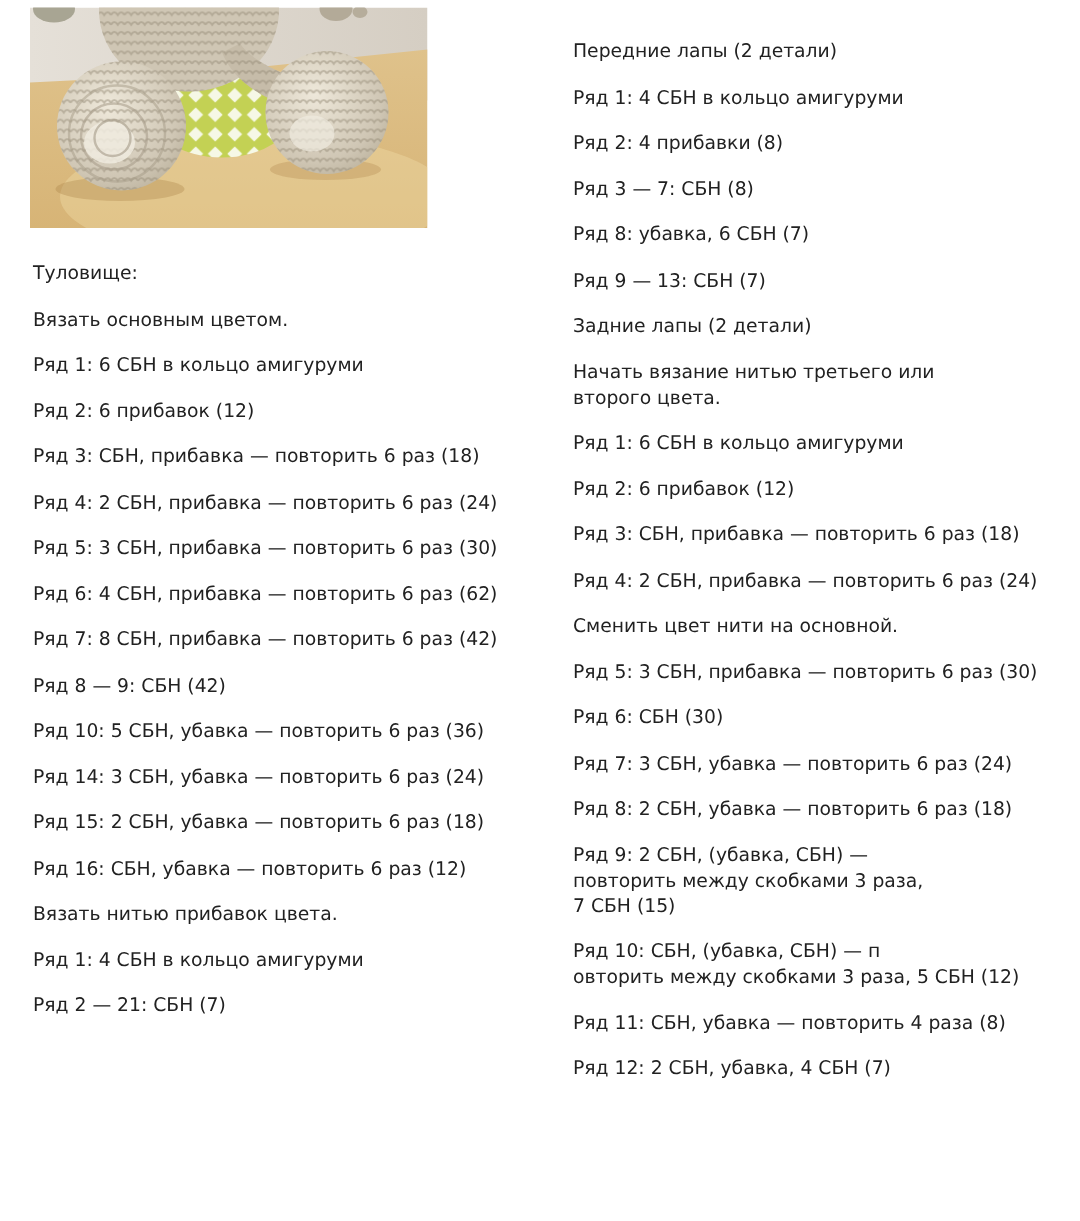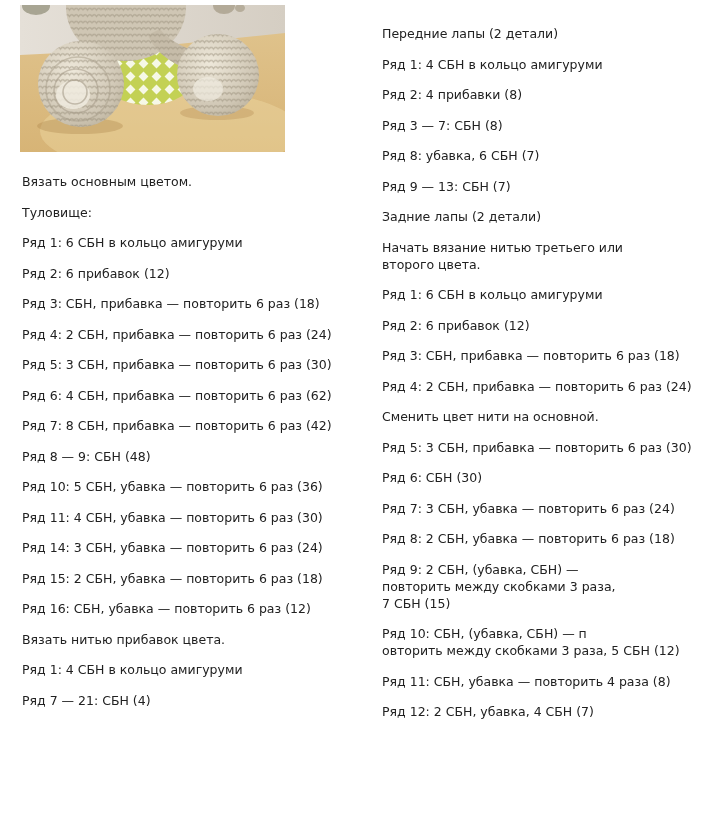--- a/index.html
+++ b/index.html
@@ -90,39 +90,38 @@
       <circle cx="56" cy="86" r="22" fill="none" stroke="#a59b88" stroke-width="1.6" opacity="0.55"></circle>
       <circle cx="58" cy="84" r="32" fill="none" stroke="#a59b88" stroke-width="1.6" opacity="0.5"></circle>
 
       <circle cx="198" cy="70" r="41" fill="url(#yarnG)"></circle>
       <circle cx="198" cy="70" r="41" fill="url(#stitchP)"></circle>
       <ellipse cx="188" cy="84" rx="15" ry="12" opacity="0.7" fill="#f0ebdf"></ellipse>
     </svg>
   </div>
 
   <div class="col col-left">
+    <p>Туловище:</p>
     <p>Вязать основным цветом.</p>
-    <p>Туловище:</p>
     <p>Ряд 1: 6 СБН в кольцо амигуруми</p>
     <p>Ряд 2: 6 прибавок (12)</p>
     <p>Ряд 3: СБН, прибавка — повторить 6 раз (18)</p>
     <p>Ряд 4: 2 СБН, прибавка — повторить 6 раз (24)</p>
     <p>Ряд 5: 3 СБН, прибавка — повторить 6 раз (30)</p>
     <p>Ряд 6: 4 СБН, прибавка — повторить 6 раз (62)</p>
     <p>Ряд 7: 8 СБН, прибавка — повторить 6 раз (42)</p>
-    <p>Ряд 8 — 9: СБН (48)</p>
+    <p>Ряд 8 — 9: СБН (42)</p>
     <p>Ряд 10: 5 СБН, убавка — повторить 6 раз (36)</p>
-    <p>Ряд 11: 4 СБН, убавка — повторить 6 раз (30)</p>
     <p>Ряд 14: 3 СБН, убавка — повторить 6 раз (24)</p>
     <p>Ряд 15: 2 СБН, убавка — повторить 6 раз (18)</p>
     <p>Ряд 16: СБН, убавка — повторить 6 раз (12)</p>
 
     <p>Вязать нитью прибавок цвета.</p>
     <p>Ряд 1: 4 СБН в кольцо амигуруми</p>
-    <p>Ряд 7 — 21: СБН (4)</p>
+    <p>Ряд 2 — 21: СБН (7)</p>
   </div>
 
   <div class="col col-right">
     <p>Передние лапы (2 детали)</p>
     <p>Ряд 1: 4 СБН в кольцо амигуруми</p>
     <p>Ряд 2: 4 прибавки (8)</p>
     <p>Ряд 3 — 7: СБН (8)</p>
     <p>Ряд 8: убавка, 6 СБН (7)</p>
     <p>Ряд 9 — 13: СБН (7)</p>
 

